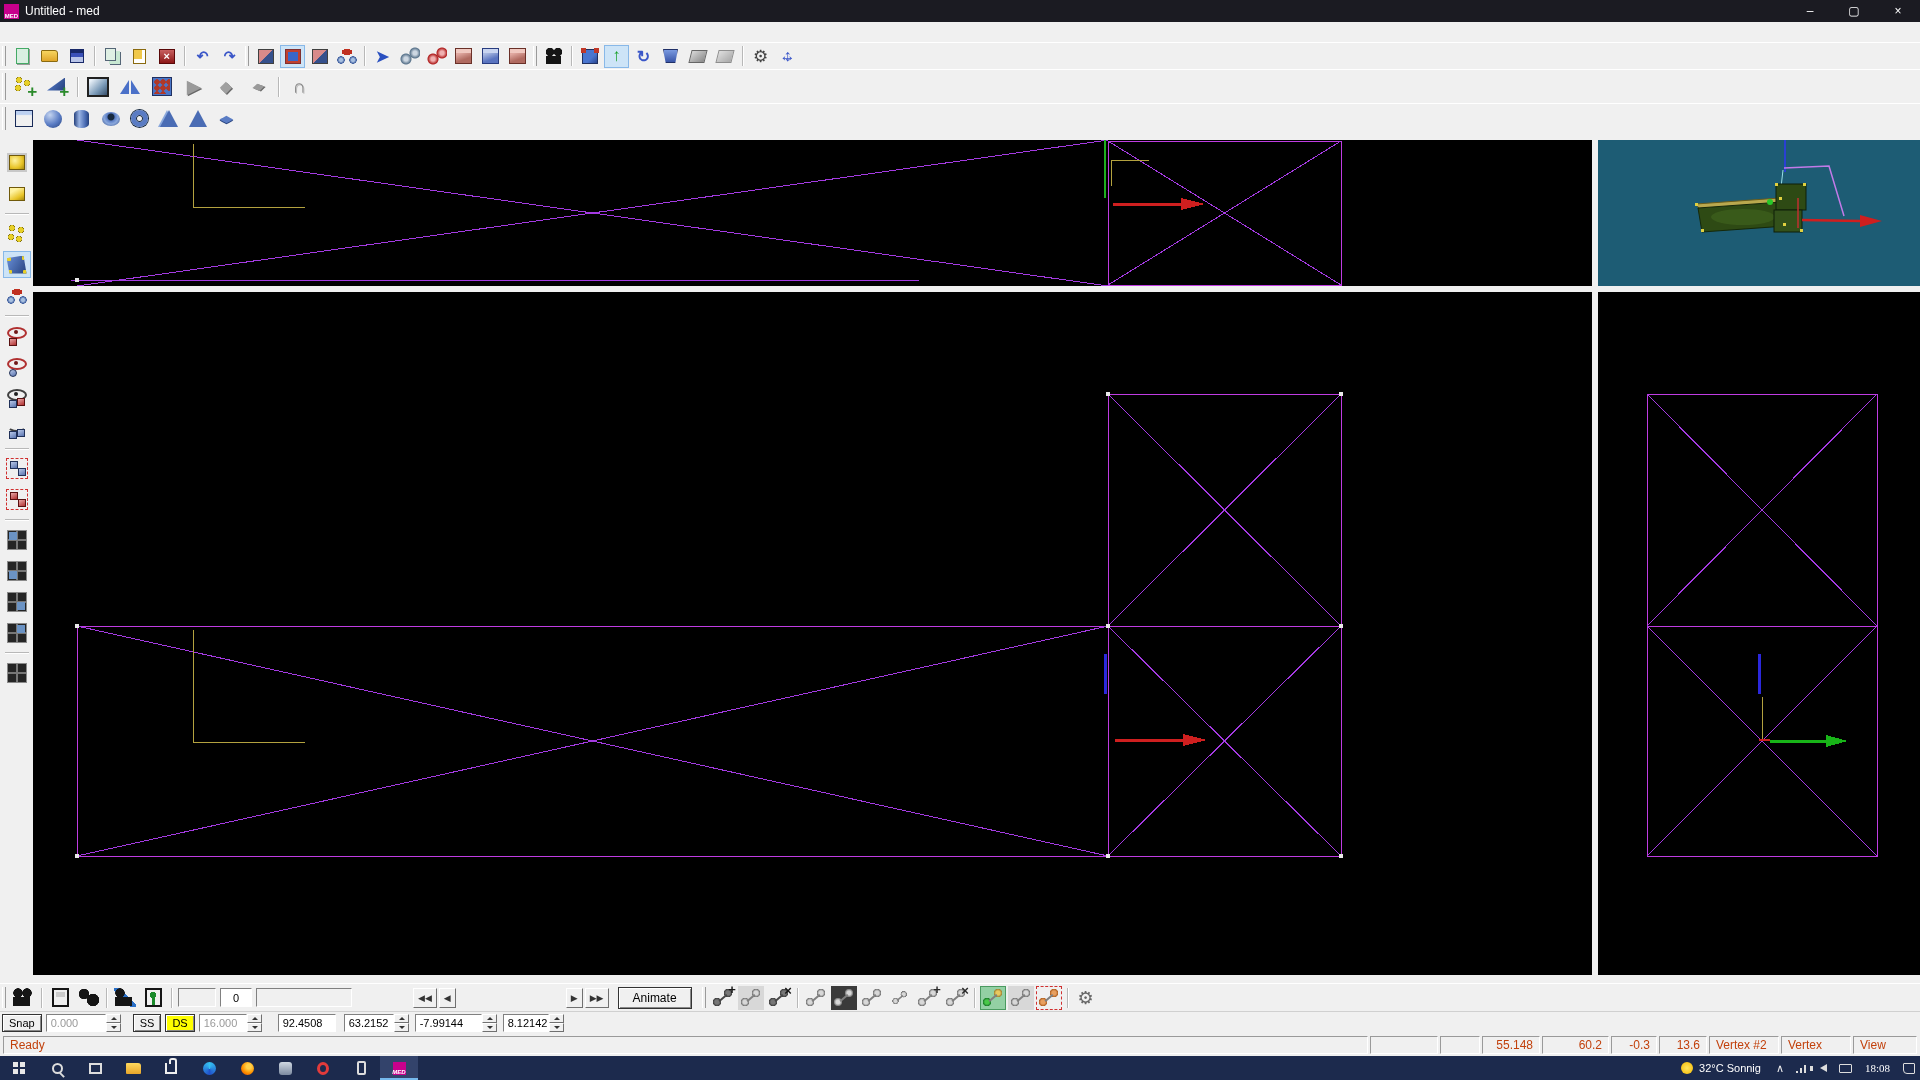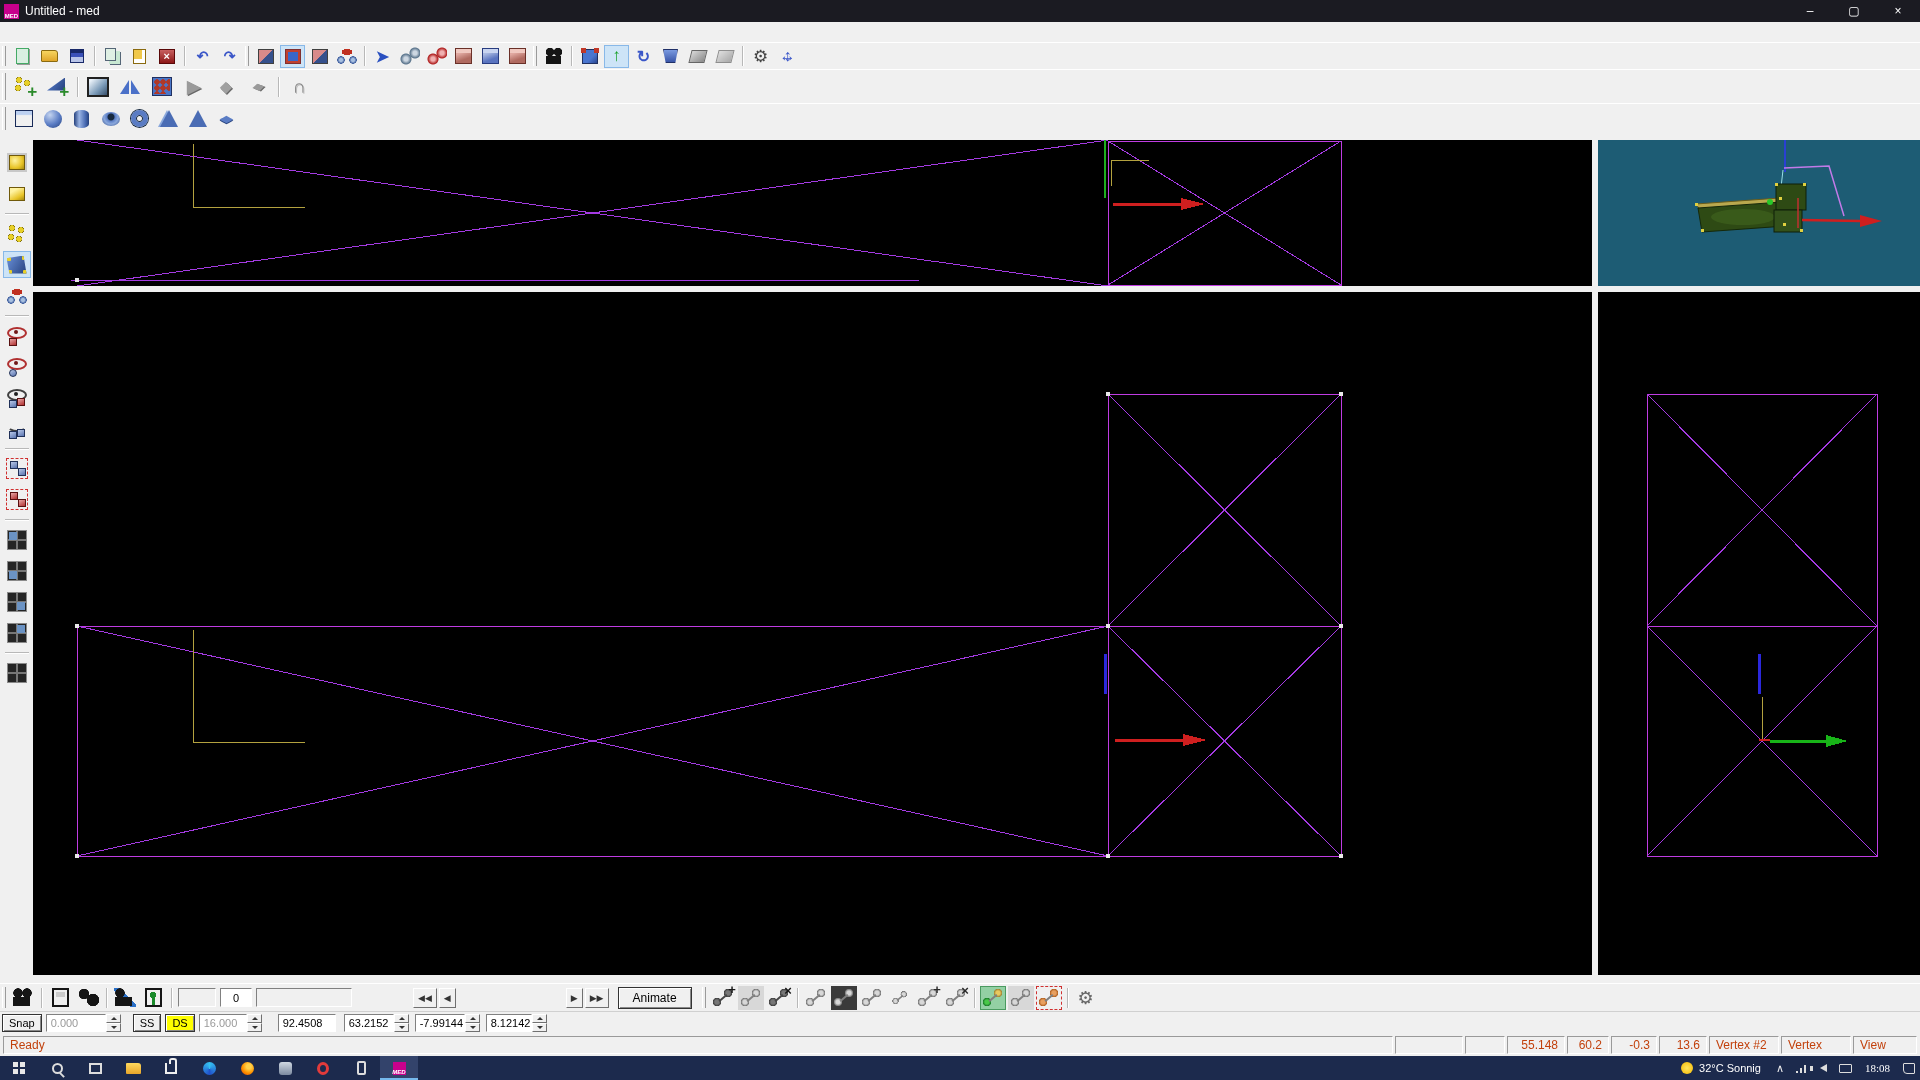--- a/index.html
+++ b/index.html
@@ -664,38 +664,38 @@
         <b class="dn"></b>
       </div>
     <div style="width:10px"></div>
     <div class="sfld" style="width:58px">92.4508</div>
     <div style="width:6px"></div>
     <div class="sfld" style="width:50px">63.2152</div>
     <div class="spin">
         <b class="up"></b>
         <b class="dn"></b>
       </div>
-    <div class="sfld" style="width:50px">-7.99144</div>
+    <div class="sfld" style="width:67px">-7.99144</div>
     <div class="spin">
         <b class="up"></b>
         <b class="dn"></b>
       </div>
     <div class="sfld" style="width:46px">8.12142</div>
     <div class="spin">
         <b class="up"></b>
         <b class="dn"></b>
       </div>
   </div>
 
   <div id="status-bar">
     <div class="seg" style="flex:1">Ready</div>
     <div class="seg" style="width:68px"></div>
     <div class="seg" style="width:40px"></div>
     <div class="seg" style="width:58px;justify-content:flex-end">55.148</div>
-    <div class="seg" style="width:42px;justify-content:flex-end">60.2</div>
+    <div class="seg" style="width:67px;justify-content:flex-end">60.2</div>
     <div class="seg" style="width:46px;justify-content:flex-end">-0.3</div>
     <div class="seg" style="width:48px;justify-content:flex-end">13.6</div>
     <div class="seg" style="width:70px">Vertex #2</div>
     <div class="seg" style="width:70px">Vertex</div>
     <div class="seg" style="width:64px">View</div>
   </div>
 
   <div id="taskbar">
     <div class="tk">
         <i class="winlogo"></i>

